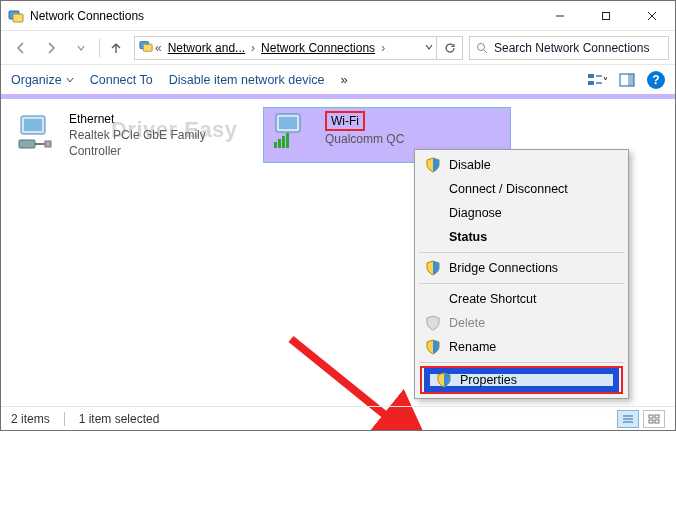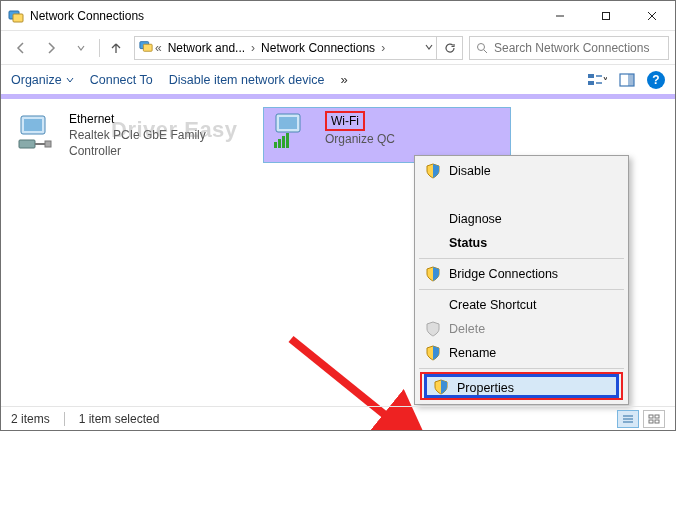--- a/index.html
+++ b/index.html
@@ -13,25 +13,25 @@
   .titlebar .win-controls { display: flex; height: 100%; }
   .titlebar .win-btn { width: 46px; display: flex; align-items: center; justify-content: center; color: #222; }
   .titlebar .win-btn svg { width: 10px; height: 10px; }
 
   
   .navbar { height: 34px; display: flex; align-items: center; padding: 0 6px; gap: 2px; border-bottom: 1px solid #e5e5e5; }
   .nav-arrow { width: 28px; height: 24px; display:flex; align-items:center; justify-content:center; color:#8a8a8a; }
   .nav-up { width: 24px; height:24px; display:flex; align-items:center; justify-content:center; color:#555; margin-right:4px;}
   .nav-sep { width:1px; height:18px; background:#d0d0d0; margin:0 2px; }
   .addr { flex: 1; display:flex; align-items:center; height:24px; border:1px solid #cfcfcf; background:#fff; padding-left:4px; font-size:12px; color:#000; overflow:hidden;}
-  .addr .seg { padding: 0 4px; white-space:nowrap; }
+  .addr .seg { padding: 0 4px; white-space:nowrap;text-decoration:underline; }
   .addr .chev { color:#606060; padding:0 2px; }
   .addr .spacer { flex:1; }
   .addr .refresh { width:26px; height:100%; border-left:1px solid #cfcfcf; display:flex; align-items:center; justify-content:center; color:#555;}
-  .search { width:200px; height:24px; border:1px solid #cfcfcf; margin-left:4px; display:flex; align-items:center; padding:0 6px; color:#737373; font-size:12px;}
+  .search { width:200px; height:24px; border:1px solid #cfcfcf; margin-left:4px; display:flex; align-items:center; padding:0 6px; color:#0f172a; font-size:12px;}
   .search svg { width:12px; height:12px; margin-right:6px; }
 
   
   .toolbar { height: 34px; display:flex; align-items:center; padding:0 10px; gap:16px; border-bottom:5px solid #c4b5fd; font-size:12.5px; color:#1a4e8a;}
   .toolbar .tool { display:flex; align-items:center; gap:4px; }
   .toolbar .more { font-size:13px; letter-spacing:1px; color:#333; }
   .toolbar .right { margin-left:auto; display:flex; align-items:center; gap:12px; color:#4078b5;}
   .toolbar .icon-btn { display:flex; align-items:center; justify-content:center; }
   .toolbar .help { width:18px; height:18px; border-radius:50%; background:#0078d7; color:#fff; display:flex; align-items:center; justify-content:center; font-size:12px; font-weight:bold;}
 
@@ -44,25 +44,25 @@
   .conn-text { display:flex; flex-direction:column; font-size:12px; line-height:16px; color:#000; }
   .conn-text .line1 { }
   .conn-text .line2 { color:#555; }
   .conn-text .line3 { color:#555; }
   .wifi-title-box { display:inline-block; border:2px solid #e22; padding:0 4px; }
 
   
   .watermark { position:absolute; left:110px; top:18px; font-size:22px; font-weight:600; color:rgba(140,140,140,0.35); pointer-events:none; letter-spacing:0.5px;}
 
   
-  .ctxmenu { position:absolute; left:413px; top:56px; width:215px; background:#f2f2f2; border:1px solid #a0a0a0; box-shadow:3px 3px 6px rgba(0,0,0,0.25); font-size:12.5px; color:#000; padding:3px 2px;}
+  .ctxmenu { position:absolute; left:413px; top:50px; width:215px; background:#f2f2f2; border:1px solid #a0a0a0; box-shadow:3px 3px 6px rgba(0,0,0,0.25); font-size:12.5px; color:#000; padding:3px 2px;}
   .ctx-item { height:24px; display:flex; align-items:center; padding-left:8px; gap:8px; }
   .ctx-item.bold { font-weight:bold; }
   .ctx-item.disabled { color:#888; }
-  .ctx-item.hover { background:#d6e8f7; border:3px solid #1d4ed8; height:24px; margin:0 2px; padding-left:6px;align-items:flex-end;}
+  .ctx-item.hover { background:#d6e8f7; border:6px solid #1d4ed8; height:24px; margin:0 2px; padding-left:6px;}
   .ctx-sep { height:1px; background:#d0d0d0; margin:3px 2px; }
   .ctx-icon { width:16px; height:16px; flex-shrink:0; }
   .ctx-icon.blank { }
   .prop-highlight { border:2px solid #e22; margin:1px 3px; }
 
   
   .annotation-arrow { position:absolute; left:280px; top:230px; width:170px; height:130px; pointer-events:none; }
 
   
   .statusbar { position:absolute; left:0; right:0; bottom:0; height:24px; border-top:1px solid #e5e5e5; display:flex; align-items:center; padding:0 10px; font-size:12px; color:#333; gap:14px;}
@@ -218,35 +218,36 @@
             <rect x="9" y="5" width="18" height="12" fill="#7fb8e0"></rect>
             <rect x="4" y="30" width="3" height="6" fill="#2fa52f"></rect>
             <rect x="8" y="27" width="3" height="9" fill="#2fa52f"></rect>
             <rect x="12" y="24" width="3" height="12" fill="#2fa52f"></rect>
             <rect x="16" y="21" width="3" height="15" fill="#2fa52f"></rect>
           </svg>
         </div>
         <div class="conn-text">
           <span class="line1"><span class="wifi-title-box">Wi-Fi</span></span>
           <span class="line2"></span>
-          <span class="line3">Organize QC</span>
+          <span class="line3">Qualcomm QC</span>
         </div>
       </div>
     </div>
 
     <div class="ctxmenu">
       <div class="ctx-item">
         <span class="ctx-icon"><svg viewBox="0 0 16 16">
               <path d="M8 1 L14 3 V8 C14 12 8 15 8 15 C8 15 2 12 2 8 V3 Z" fill="#ffd24d" stroke="#b8860b"></path>
               <path d="M8 1 L14 3 V8 C14 12 8 15 8 15 Z" fill="#3b8fd6"></path>
             </svg></span>
         <span>Disable</span>
       </div>
       <div class="ctx-item">
         <span class="ctx-icon blank"></span>
+        <span>Connect / Disconnect</span>
       </div>
       <div class="ctx-item">
         <span class="ctx-icon blank"></span>
         <span>Diagnose</span>
       </div>
       <div class="ctx-item bold">
         <span class="ctx-icon blank"></span>
         <span>Status</span>
       </div>
       <div class="ctx-sep"></div>

